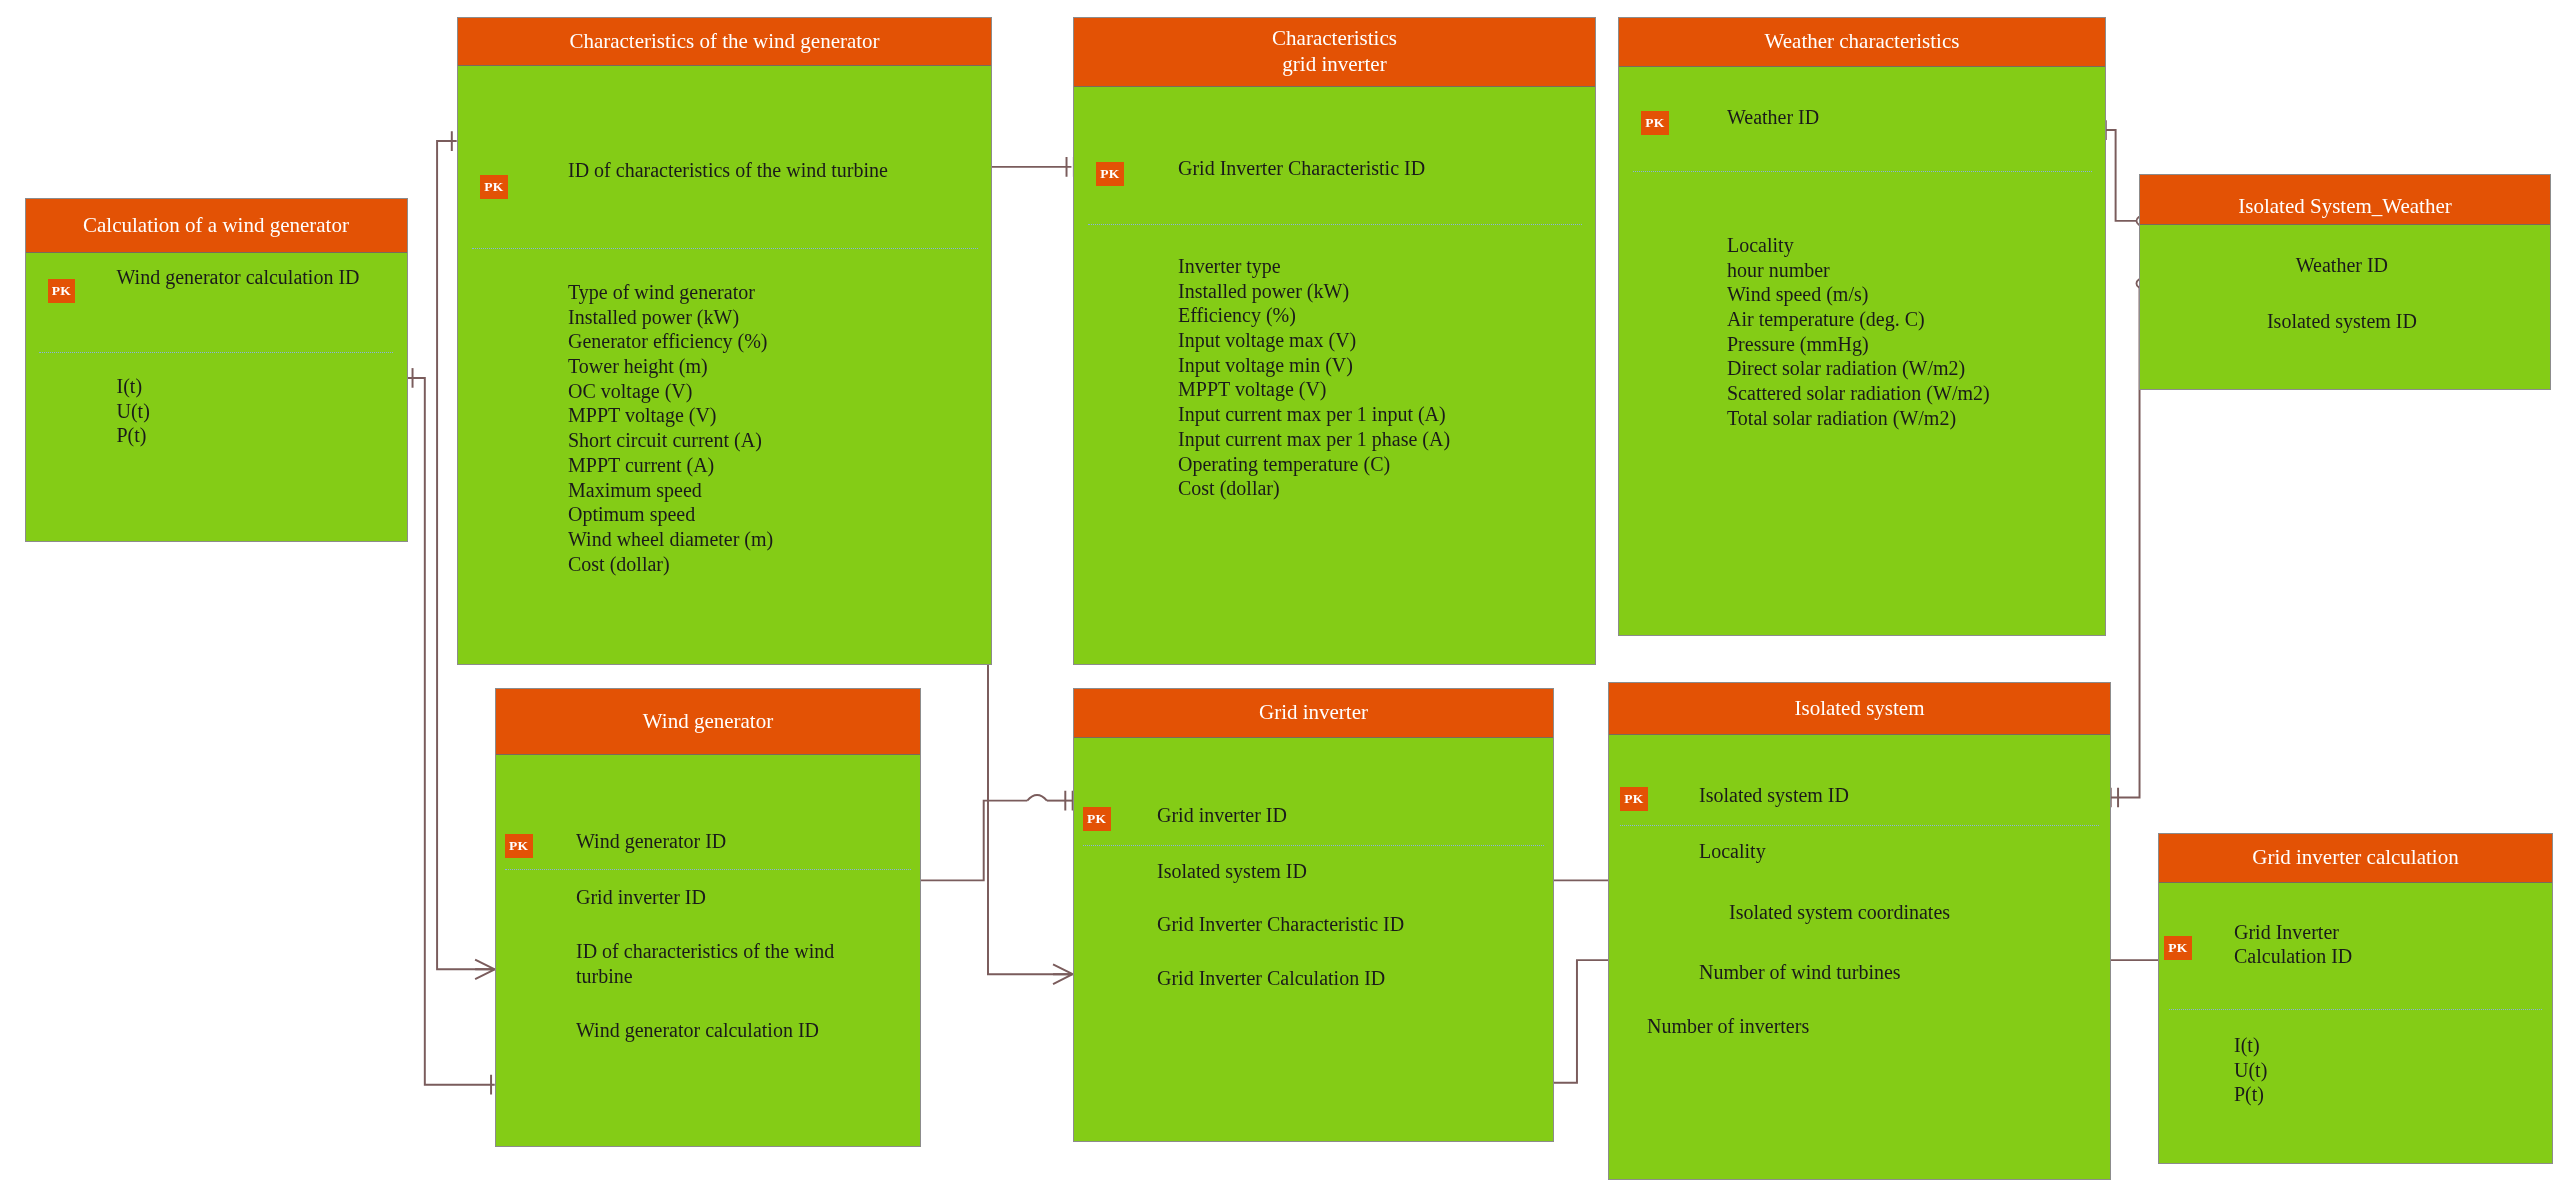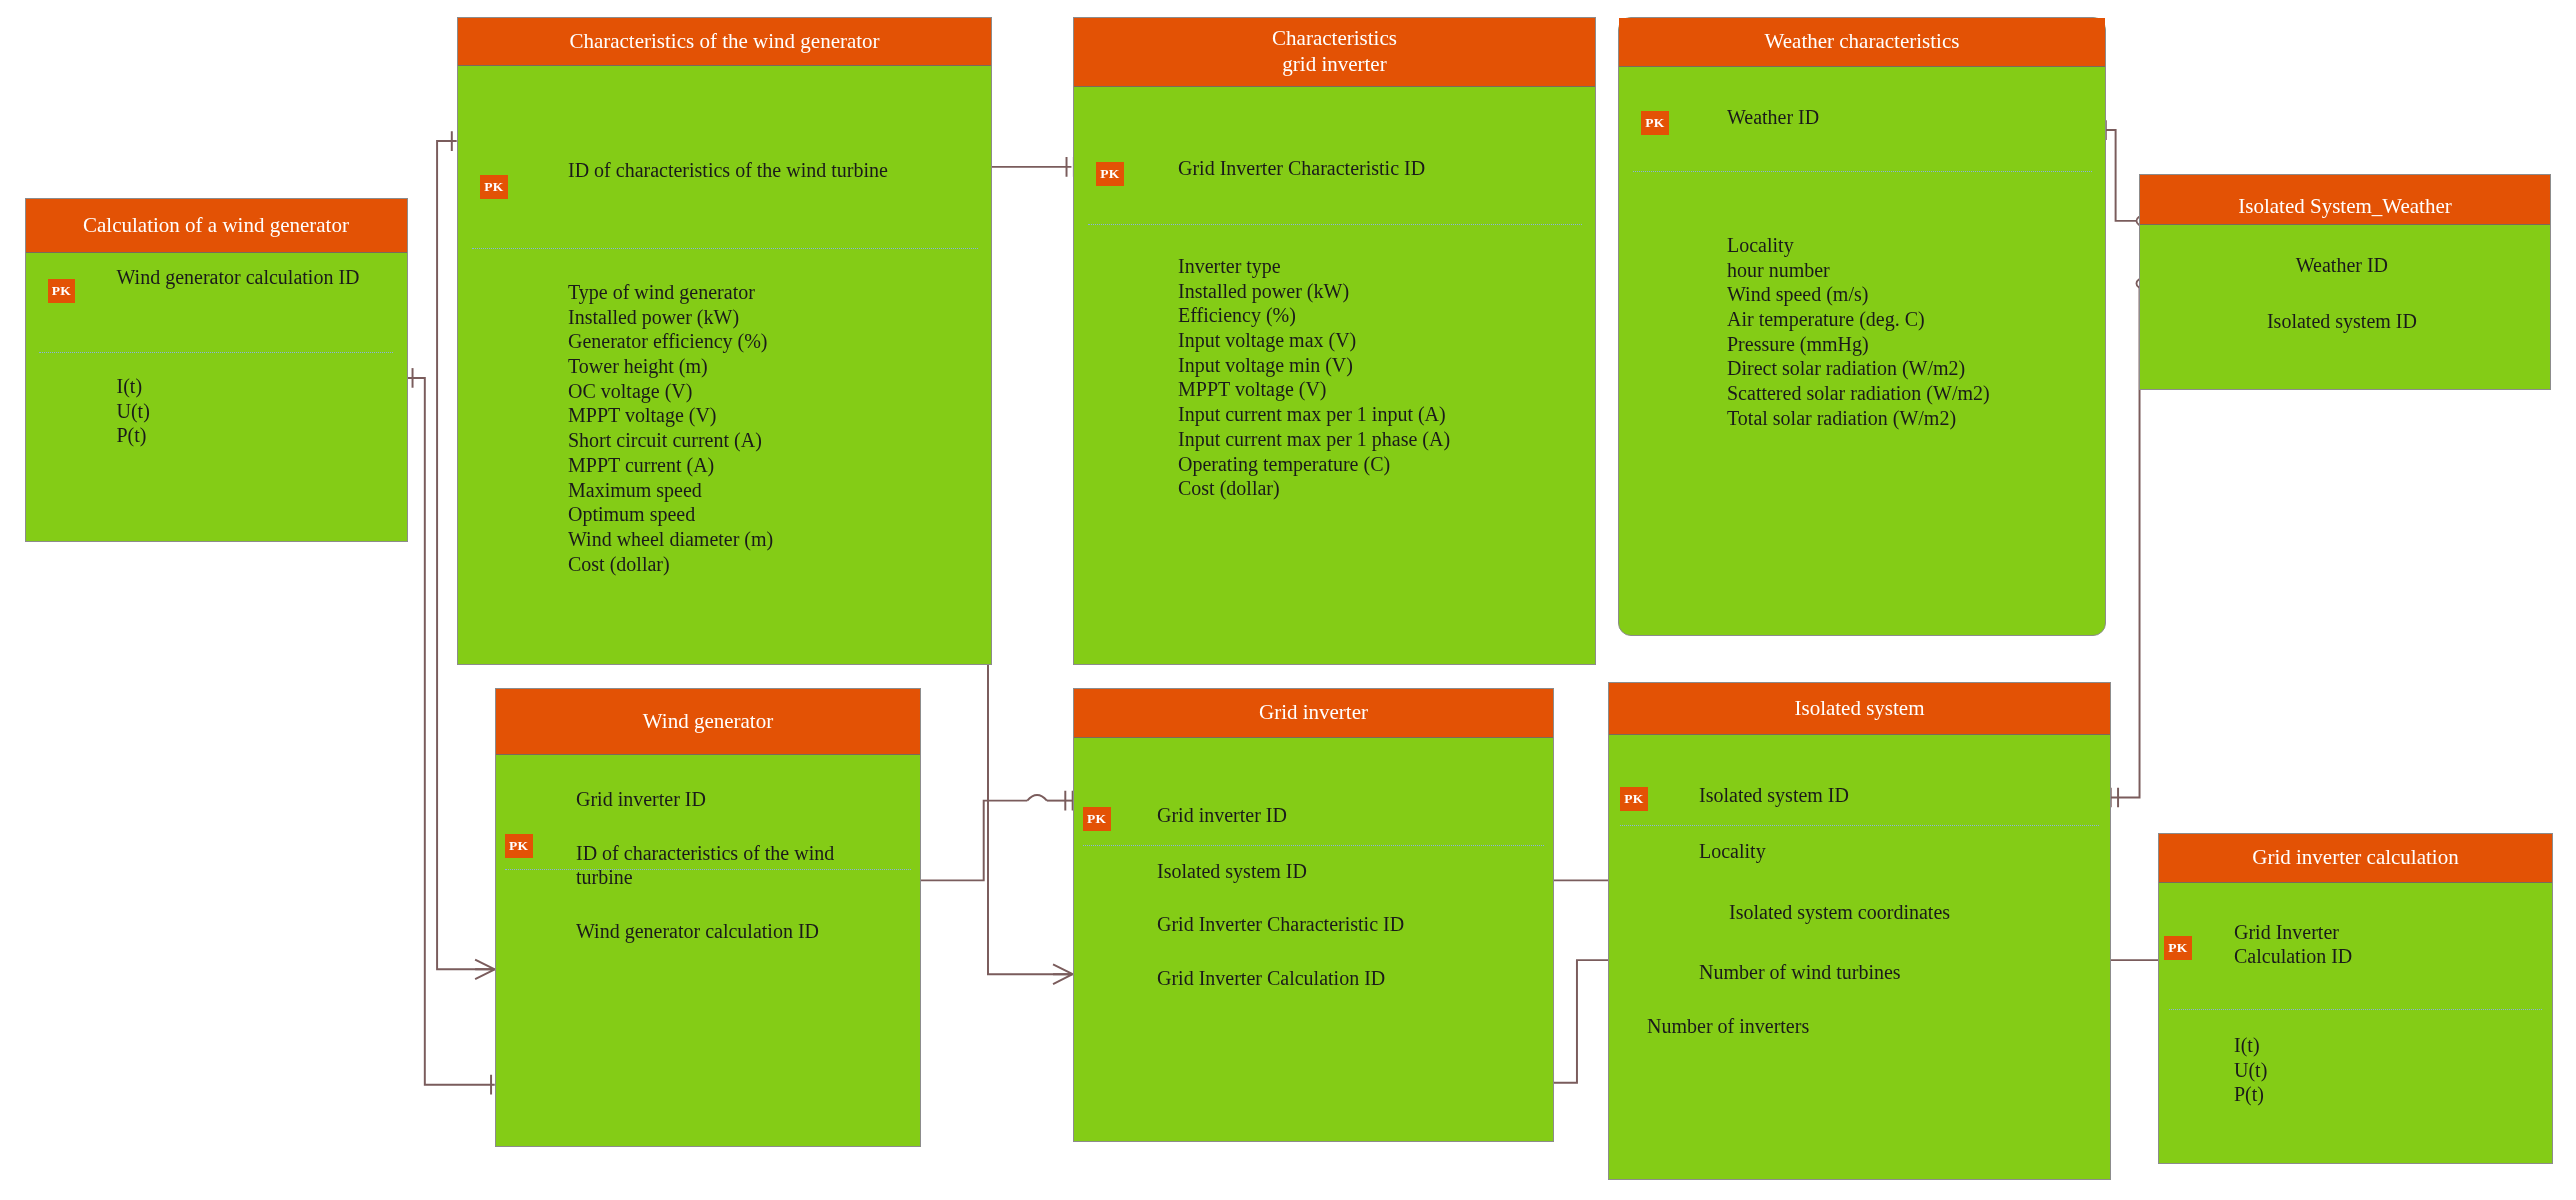--- a/index.html
+++ b/index.html
@@ -135,21 +135,21 @@
 Input voltage max (V)
 Input voltage min (V)
 MPPT voltage (V)
 Input current max per 1 input (A)
 Input current max per 1 phase (A)
 Operating temperature (C)
 Cost (dollar)</div>
     </div>
   </div>
 
-  <div class="entity" style="left:1618px;top:17px;width:488px;height:619px;border-radius:13px;">
+  <div class="entity" style="left:1618px;top:17px;width:488px;height:619px;">
     <div class="ehead" style="height:49px;">
       <span>Weather characteristics</span>
     </div>
     <div class="ebody" style="height:566px;">
       <div class="pkbox" style="top:44px;">PK</div>
       <div class="attr" style="padding-top:38px;">
         <span class="txt" style="margin-left:108px;">Weather ID</span>
       </div>
       <div class="divider" style="top:104px;"></div>
       <div class="block" style="left:108px;top:166px;width:356px;">Locality
@@ -176,20 +176,23 @@
       </div>
     </div>
   </div>
 
   <div class="entity" style="left:495px;top:688px;width:426px;height:459px;">
     <div class="ehead" style="height:66px;">
       <span>Wind generator</span>
     </div>
     <div class="ebody" style="height:406px;">
       <div class="pkbox" style="top:79px;left:8.6px;">PK</div>
+      <div class="attr" style="padding-top:74px;">
+        <span class="txt" style="margin-left:80px;">Wind generator ID</span>
+      </div>
       <div class="divider" style="top:114px;left:8.6px;right:8.6px;"></div>
       <div class="attr" style="padding-top:32px;">
         <span class="txt" style="margin-left:80px;">Grid inverter ID</span>
       </div>
       <div class="attr" style="padding-top:29.5px;">
         <span class="txt" style="margin-left:80px;width:270px;">ID of characteristics of the wind turbine</span>
       </div>
       <div class="attr" style="padding-top:29.5px;">
         <span class="txt" style="margin-left:80px;width:270px;">Wind generator calculation ID</span>
       </div>

